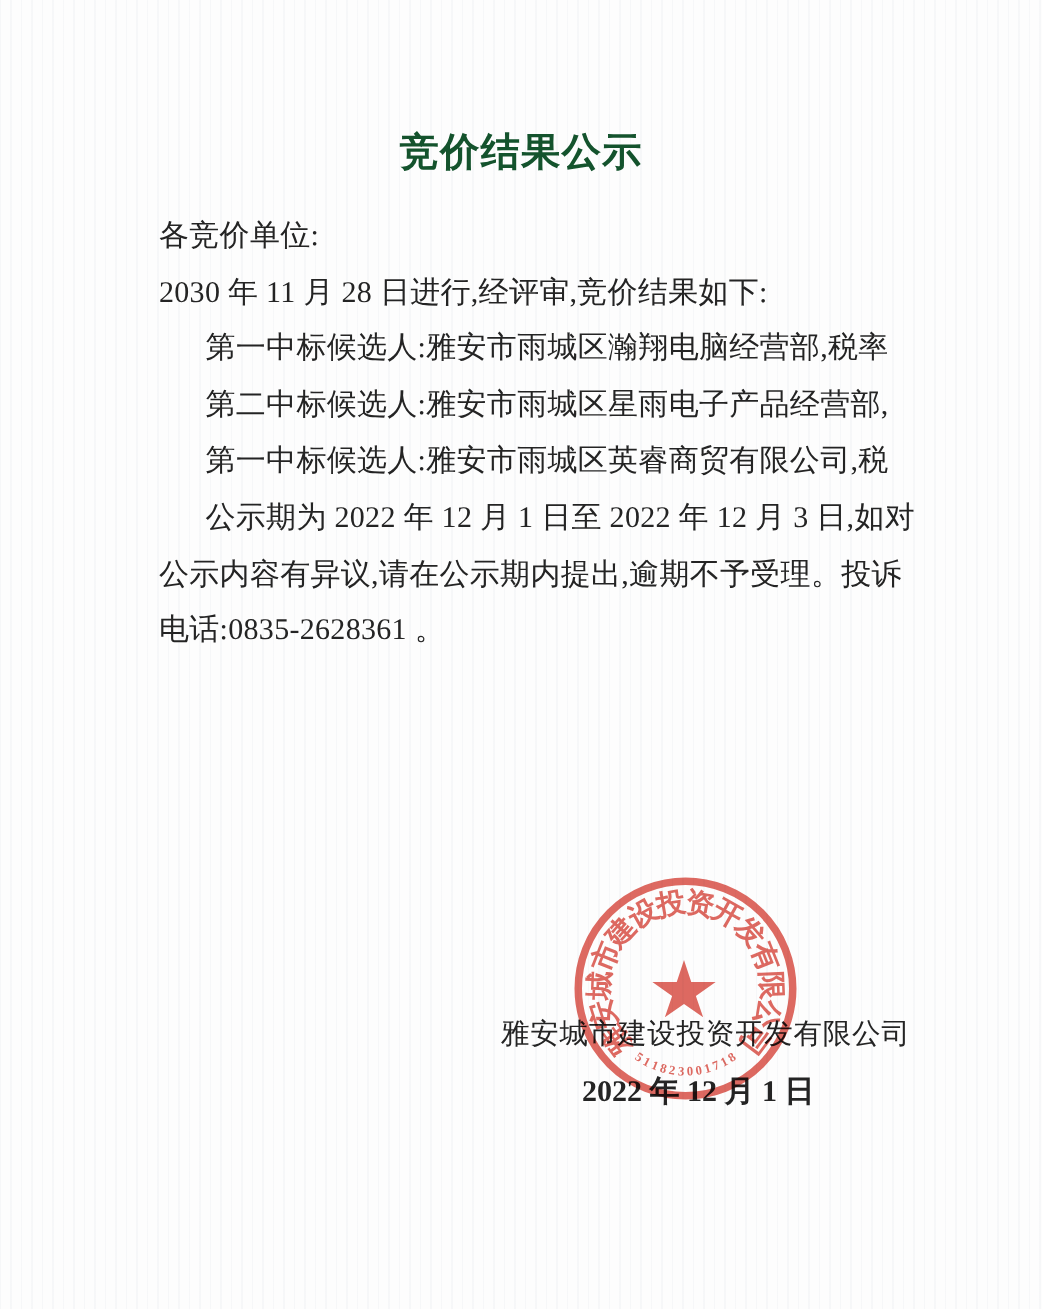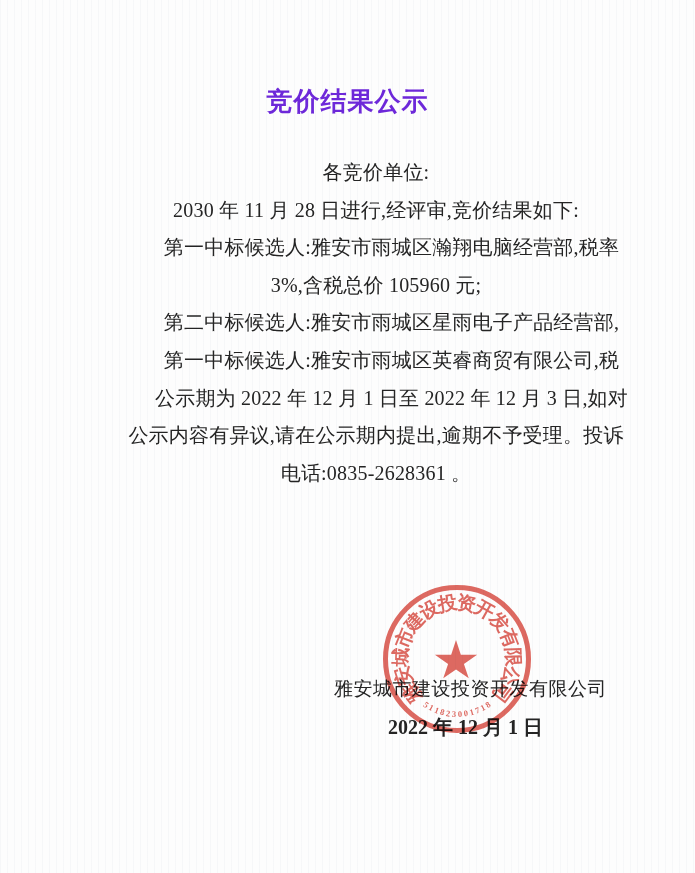--- a/index.html
+++ b/index.html
@@ -27,28 +27,27 @@
     position: absolute;
     top: 84px;
     left: 0;
     width: 100%;
     margin: 0;
     text-align: center;
     font-family: "DejaVu Sans", "Liberation Sans", sans-serif;
     font-weight: bold;
     font-size: 26px;
     letter-spacing: 1px;
-    color: #6d28d9;
+    color: #14532d;
   }
   .body-block {
     position: absolute;
-    top: 154px;
+    top: 139px;
     left: 106px;
     width: 540px;
-    text-align: center;
   }
   .line {
     line-height: 37.6px;
     font-size: 20px;
     white-space: nowrap;
     letter-spacing: 0.2px;
   }
   .line.indent { padding-left: 31px; }
   .signature {
     position: absolute;
@@ -122,21 +121,20 @@
 <body>
 
 <div class="page" style="background: rgb(253, 253, 253); color: rgb(36, 36, 36);">
 
   <h1 class="title">竞价结果公示</h1>
 
   <div class="body-block">
     <div class="line">各竞价单位:</div>
     <div class="line">2030 年 11 月 28 日进行,经评审,竞价结果如下:</div>
     <div class="line indent">第一中标候选人:雅安市雨城区瀚翔电脑经营部,税率</div>
-    <div class="line">3%,含税总价 105960 元;</div>
     <div class="line indent">第二中标候选人:雅安市雨城区星雨电子产品经营部,</div>
     <div class="line indent">第一中标候选人:雅安市雨城区英睿商贸有限公司,税</div>
     <div class="line indent">公示期为 2022 年 12 月 1 日至 2022 年 12 月 3 日,如对</div>
     <div class="line">公示内容有异议,请在公示期内提出,逾期不予受理。投诉</div>
     <div class="line">电话:0835-2628361 。</div>
   </div>
 
   <div class="signature">雅安城市建设投资开发有限公司</div>
 
   <div class="sign-date">2022 年 12 月 1 日</div>

